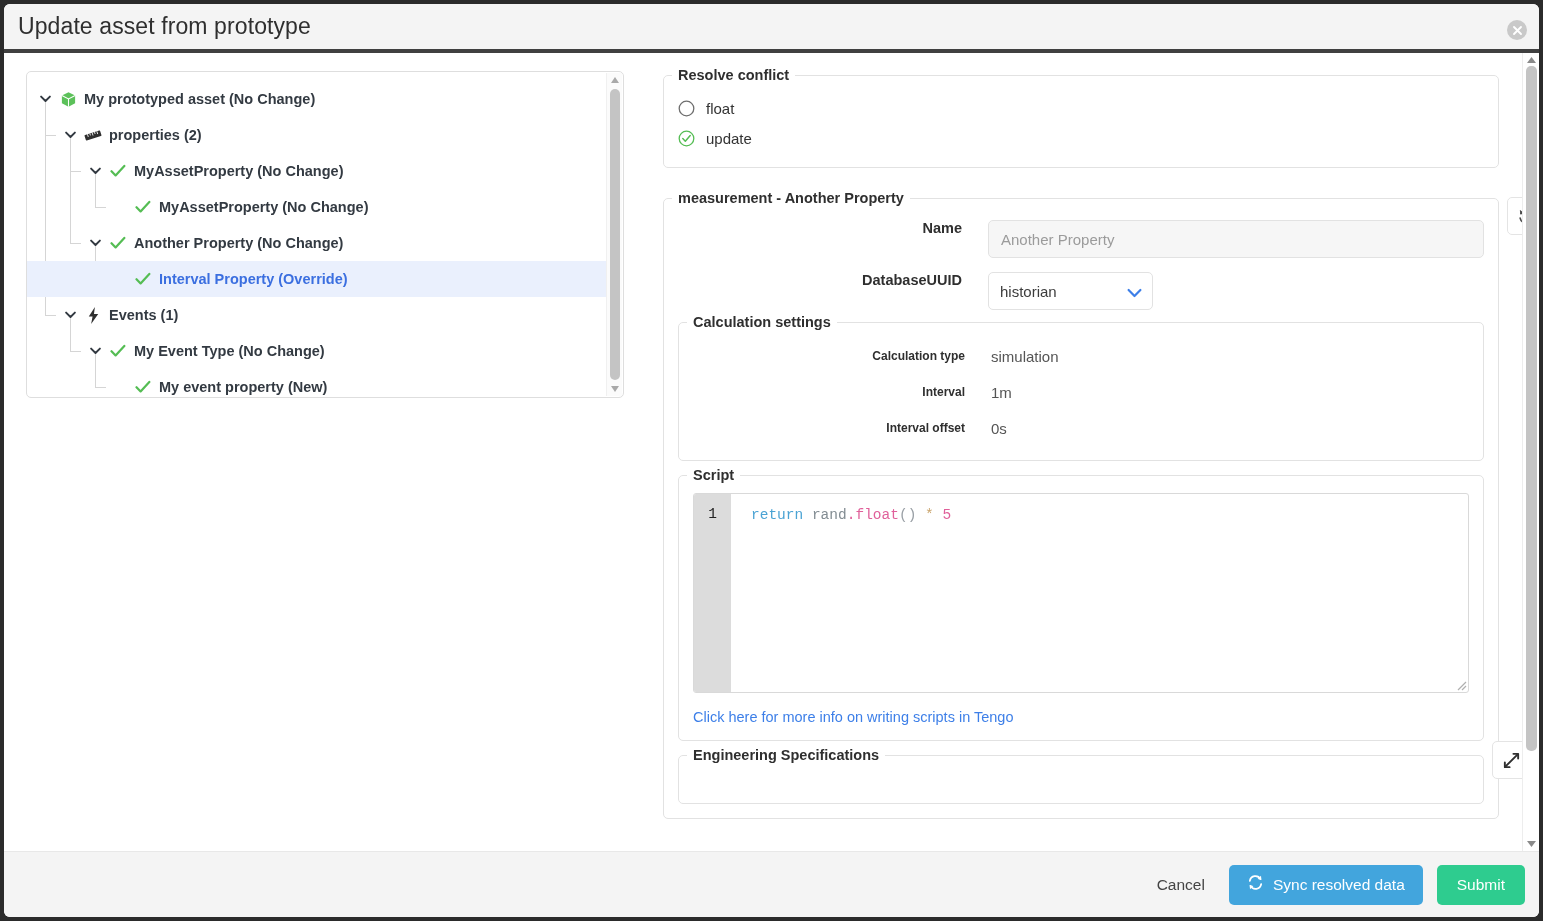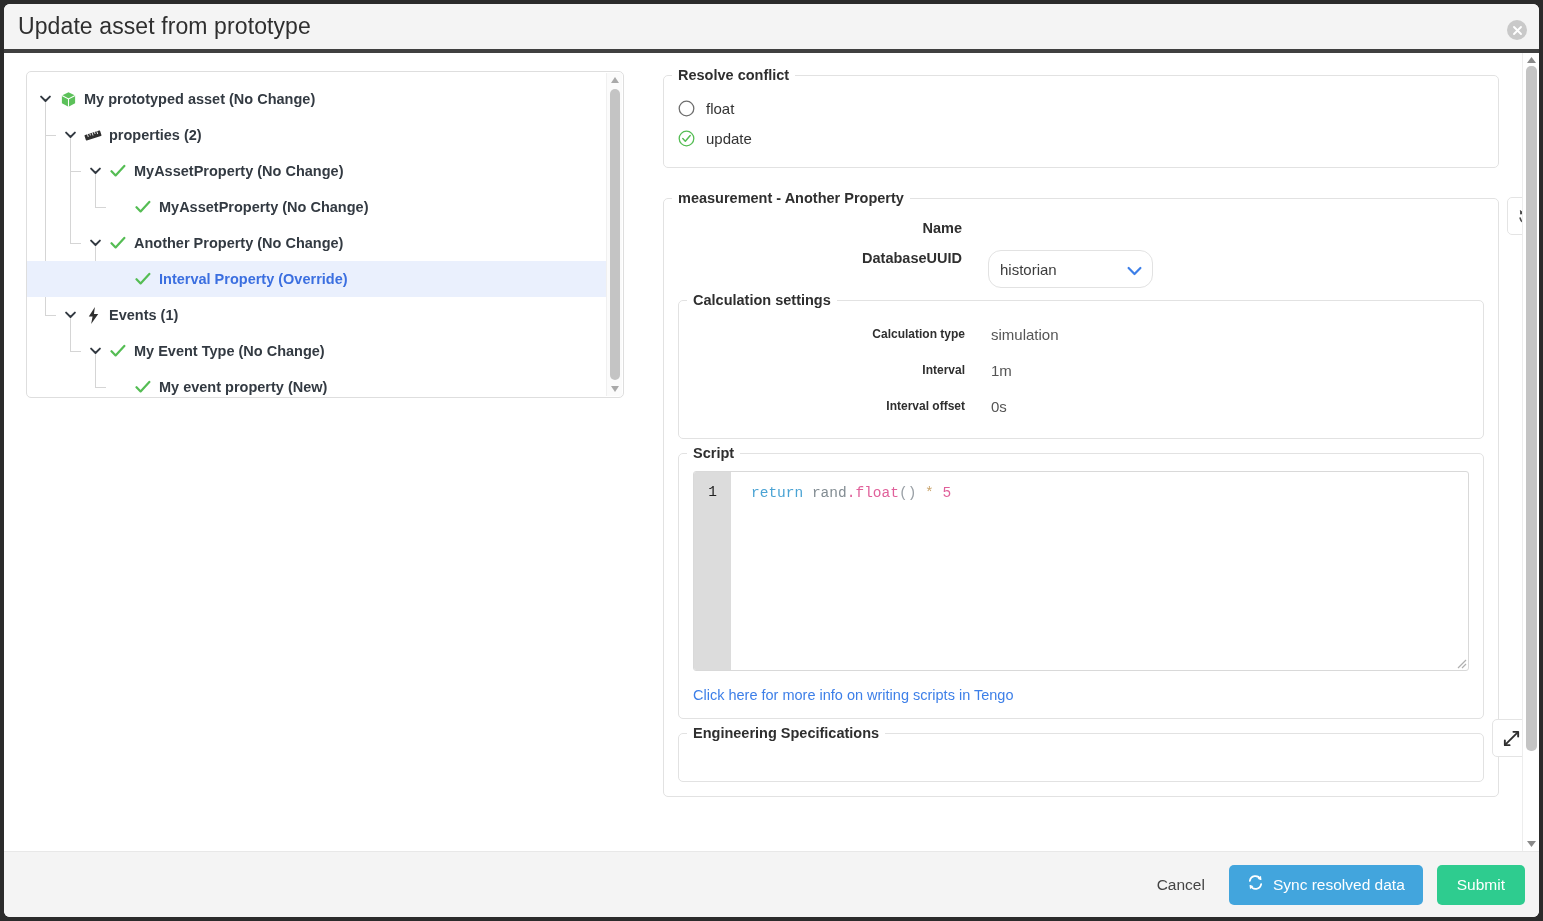--- a/index.html
+++ b/index.html
@@ -226,21 +226,21 @@
   .text-input::placeholder { color: #9b9b9b; }
   .select-wrap {
     position: relative;
     width: 165px;
     height: 38px;
   }
   .select-wrap select {
     width: 100%; height: 100%;
     -webkit-appearance: none; appearance: none;
     border: 1px solid #e2e2e2;
-    border-radius: 13px;
+    border-radius: 5px;
     background: #fff;
     padding: 0 34px 0 11px;
     font-size: 15px;
     color: #3c3c3c;
     font-family: "Liberation Sans", sans-serif;
     outline: none;
     cursor: pointer;
   }
   .select-caret {
     position: absolute;
@@ -578,20 +578,21 @@
         <legend>measurement - Another Property</legend>
         <div class="revert-btn">
           <svg width="19" height="19" viewBox="0 0 20 20">
             <path d="M4.2 7.0 A7 7 0 1 1 3.3 11.6" fill="none" stroke="#4a4a4a" stroke-width="1.7" stroke-linecap="round"></path>
             <path d="M3.0 3.0 L3.4 7.6 L8.0 7.1 Z" fill="#4a4a4a"></path>
           </svg>
         </div>
         <div class="fs-inner" style="padding-top:14px;">
           <div class="field-row">
             <div class="field-label">Name</div>
+            <input class="text-input" type="text" placeholder="Another Property" style="">
           </div>
           <div class="field-row" style="margin-bottom:4px;">
             <div class="field-label">DatabaseUUID</div>
             <div class="select-wrap">
               <select id="db-select"><option value="historian">historian</option></select>
               <span class="select-caret">
                 <svg width="15" height="10" viewBox="0 0 15 10">
                   <path d="M1.6 2 L7.5 8 L13.4 2" fill="none" stroke="#3d7fe8" stroke-width="2.2" stroke-linecap="round" stroke-linejoin="round"></path>
                 </svg>
               </span>

